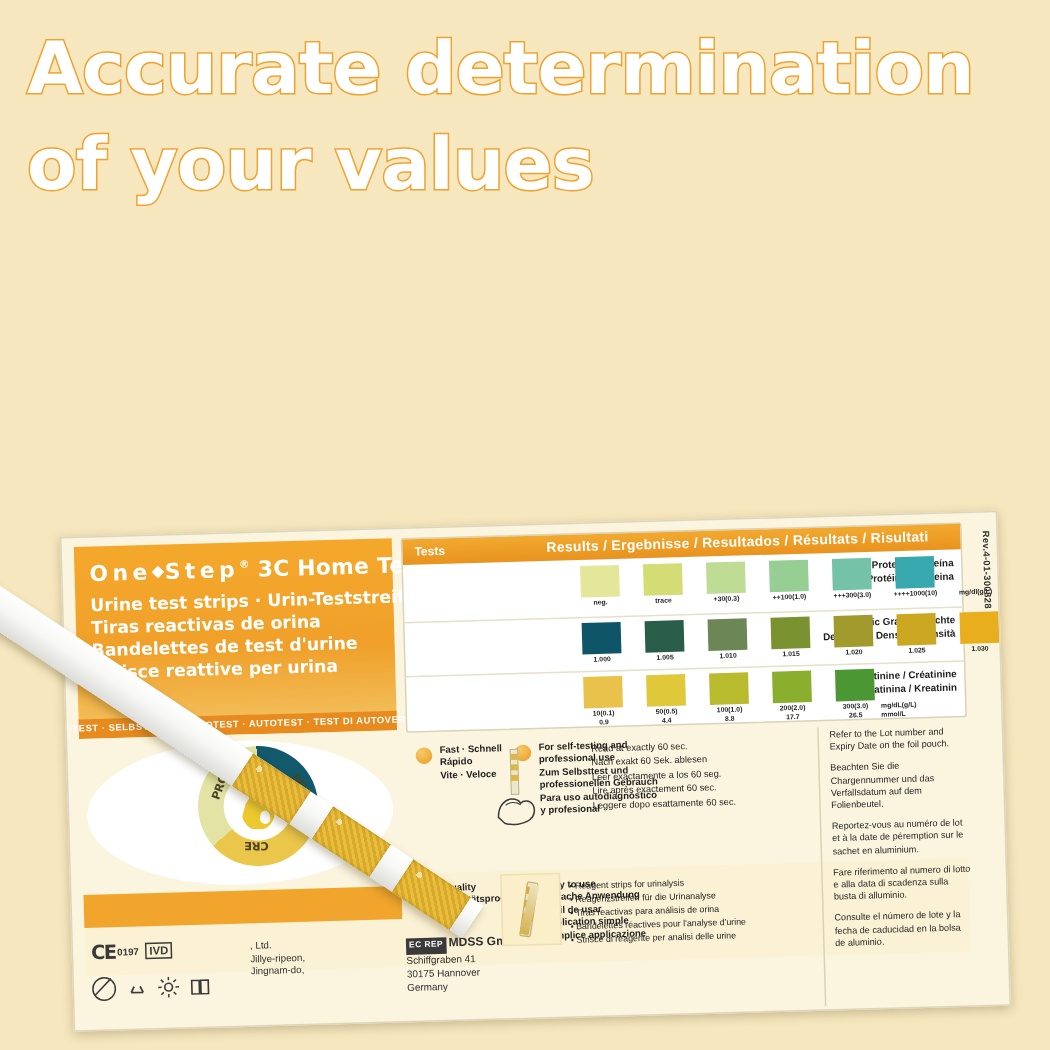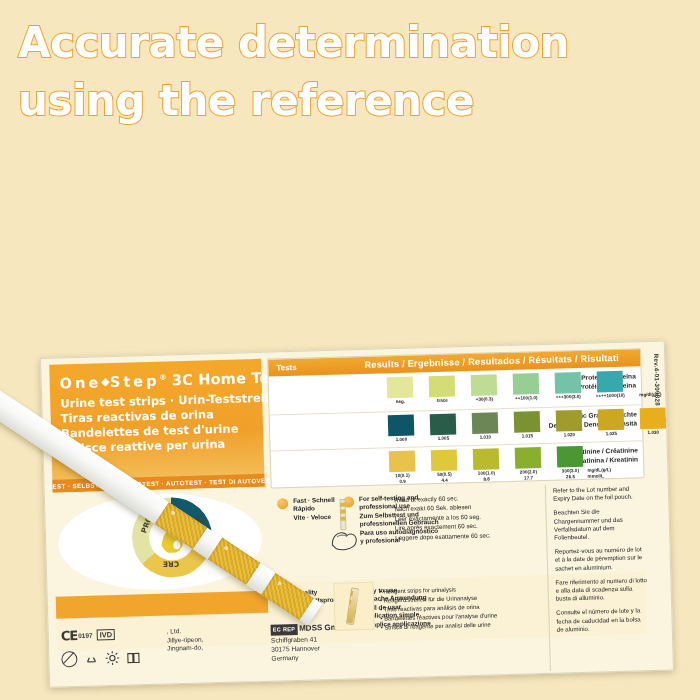--- a/index.html
+++ b/index.html
@@ -8,21 +8,21 @@
     background:#F6E7BE;
     font-family:"Liberation Sans", sans-serif;
     position:relative;
   }
 
   
   .headline{
     position:absolute; left:18px; top:22px; width:680px;
     font-family:"DejaVu Sans", sans-serif;
     font-weight:700;
-    font-size:42px;
+    font-size:48px;
     line-height:1.0;
     letter-spacing:-0.5px;
     color:#FFFFFF;
     -webkit-text-stroke:2px #F0A22E;
     paint-order:stroke fill;
     text-shadow:0 0 0 #F0A22E;
   }
   .headline .hl-line{display:block;margin-bottom:16px;white-space:nowrap;}
 
   
@@ -213,21 +213,21 @@
     position:absolute;left:0;top:0;width:34px;height:26px;
     background:linear-gradient(180deg,#FFFFFF,#E9E9E5);
     border-radius:3px 0 0 3px;
   }
 </style>
 </head>
 <body>
 
 <div class="headline">
   <span class="hl-line">Accurate determination</span>
-  <span class="hl-line">using the reference</span>
+  <span class="hl-line">of your values</span>
 </div>
 
 <div class="card-wrap">
   <div class="card">
 
     <div class="lower-band"></div>
 
     <div class="prod-panel">
       <div class="prod-title">
         <span class="sp">One</span><span class="dia">◆</span><span class="sp">Step</span><sup>®</sup> <span>3C Home Test</span>

